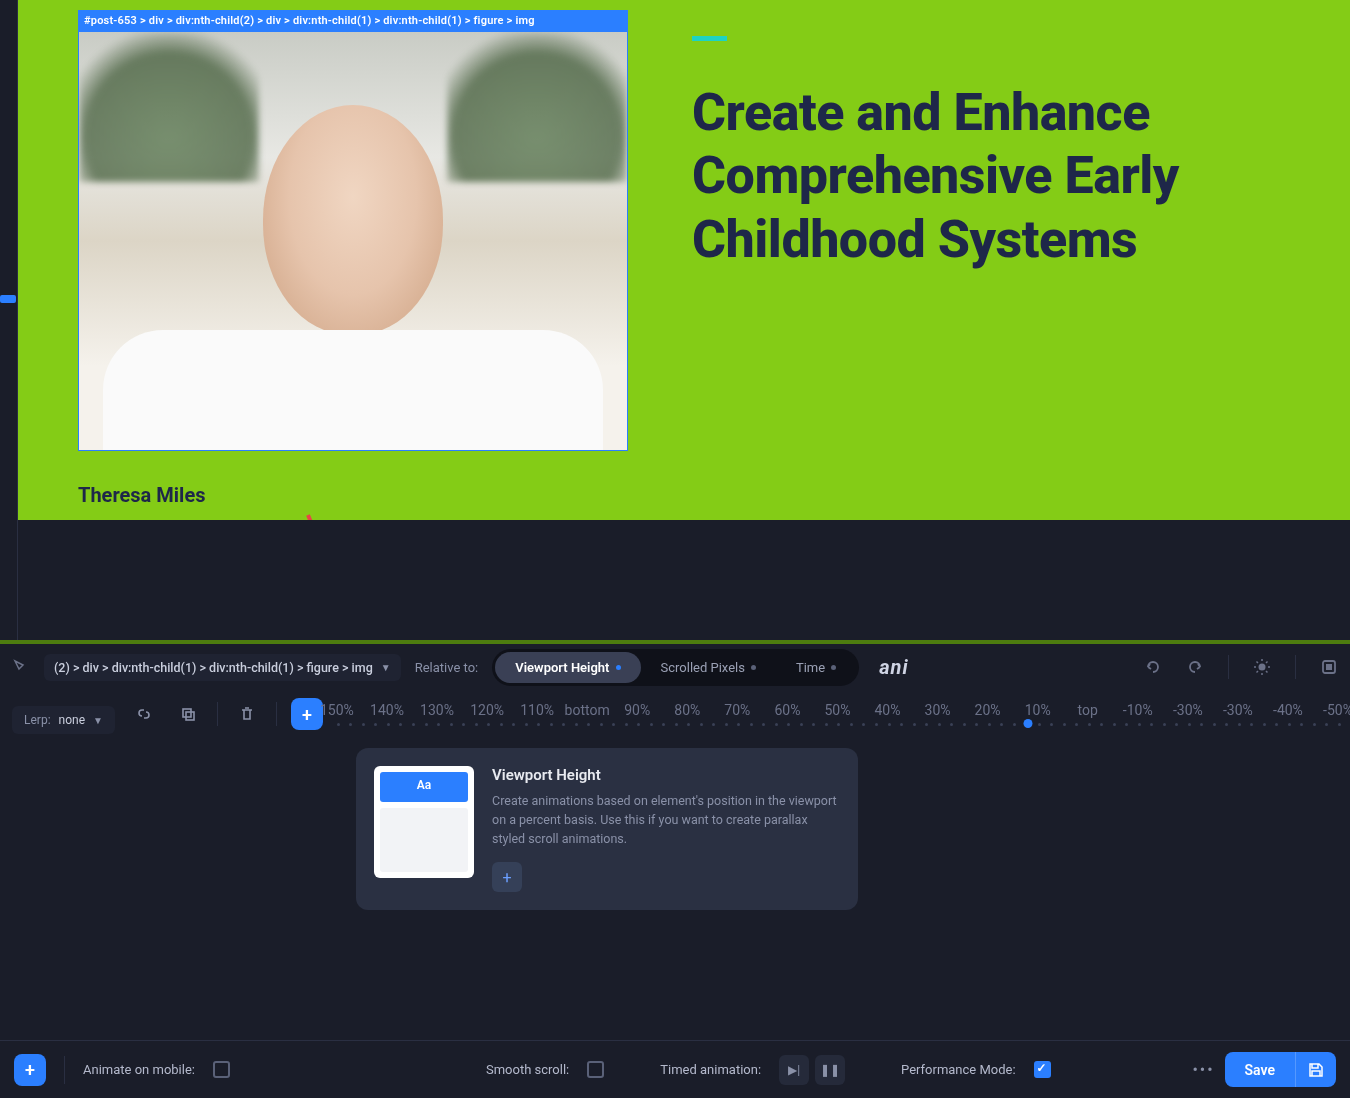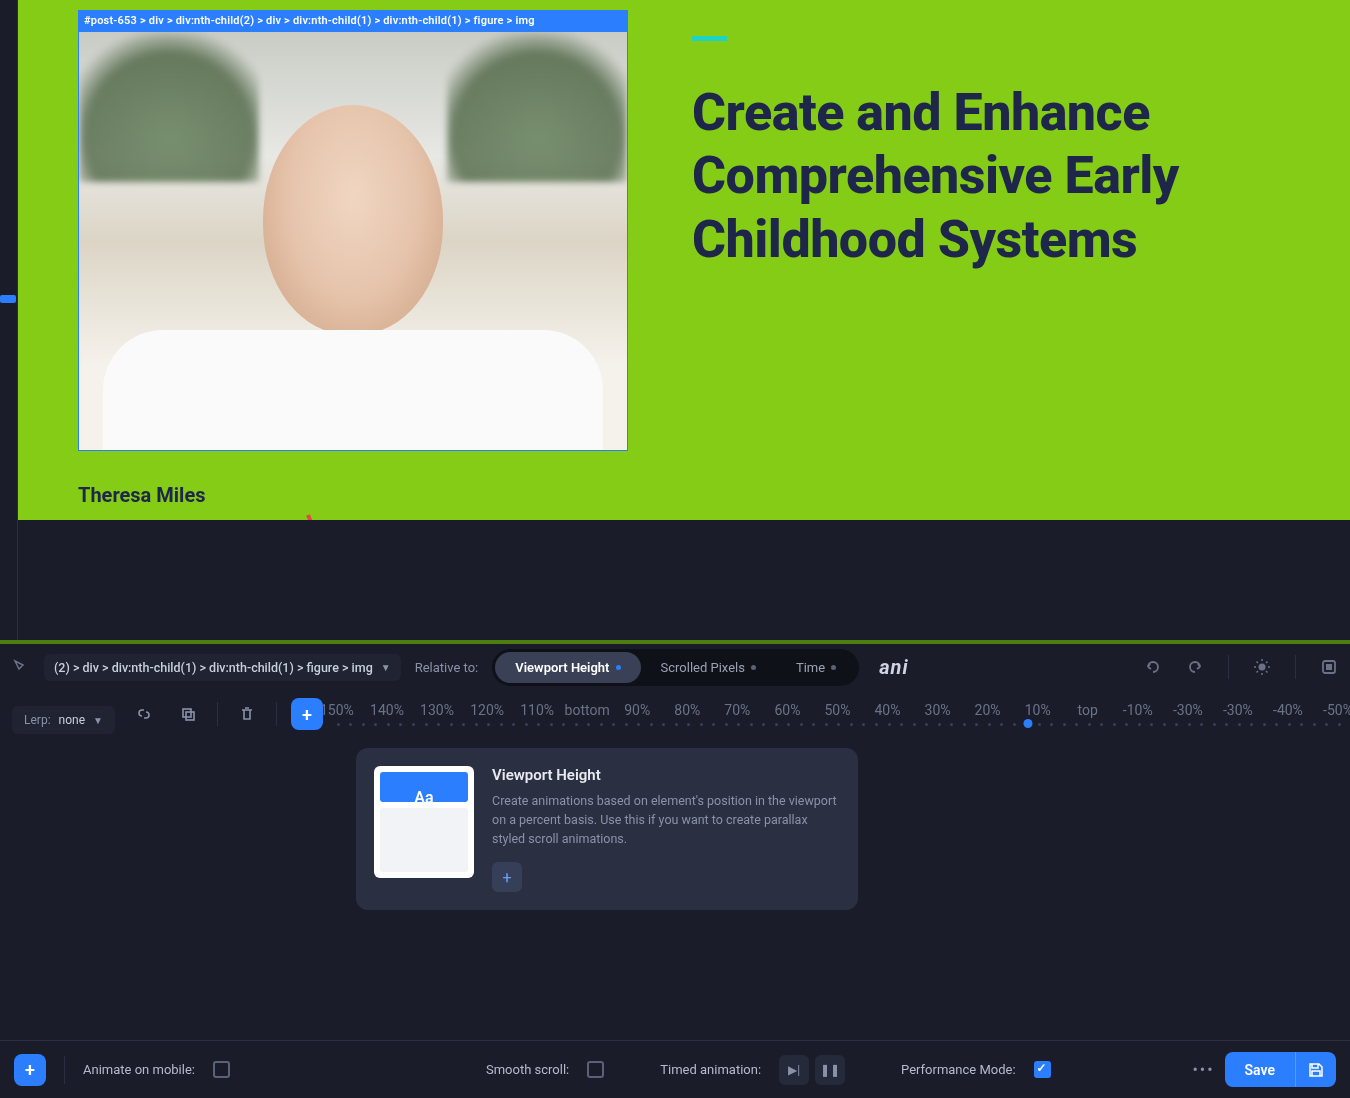--- a/index.html
+++ b/index.html
@@ -52,21 +52,21 @@
 .lerp-val { color:#c9cedd; font-size:12px; }
 .tb-ic { width:30px; height:30px; border-radius:6px; display:flex; align-items:center; justify-content:center; cursor:pointer; color:#8a91a8; }
 .add-btn { width:32px; height:32px; border-radius:8px; background:#2b7fff; color:#fff; display:flex; align-items:center; justify-content:center; font-size:18px; font-weight:600; cursor:pointer; }
 .ruler { flex:1; position:relative; height:24px; }
 .tick-label { position:absolute; top:0; color:#6b7188; font-size:14px; transform:translateX(-50%); }
 .td { position:absolute; width:3px; height:3px; border-radius:50%; background:#3a4055; bottom:0; }
 .scrub { position:absolute; bottom:-2px; width:9px; height:9px; border-radius:50%; background:#2b7fff; transform:translateX(-50%); }
 
 .info-card { position:absolute; top:748px; left:356px; width:502px; background:#2a3042; border-radius:12px; padding:18px; display:flex; gap:18px; }
 .card-preview { width:100px; height:112px; background:#fff; border-radius:6px; padding:6px; display:flex; flex-direction:column; gap:6px; }
-.cp-header { height:30px; background:#2b7fff; border-radius:3px; color:#fff; font-size:16px; font-weight:600; display:flex; justify-content:center; align-items:flex-start; padding-top:16px; }
+.cp-header { height:30px; background:#2b7fff; border-radius:3px; color:#fff; font-size:12px; font-weight:600; display:flex; justify-content:center; align-items:flex-start; padding-top:6px; }
 .cp-body { flex:1; background:#f2f3f6; border-radius:3px; }
 .card-text { flex:1; }
 .card-title { color:#e8eaf0; font-size:15px; font-weight:600; margin-bottom:8px; }
 .card-desc { color:#8a91a8; font-size:12.5px; line-height:1.5; margin-bottom:14px; }
 .card-add { width:30px; height:30px; border-radius:6px; background:#354058; color:#6b9fff; display:flex; align-items:center; justify-content:center; font-size:16px; cursor:pointer; }
 
 .bottom-bar { position:absolute; bottom:0; left:0; right:0; height:58px; background:#1a1d29; border-top:1px solid #2a2f42; display:flex; align-items:center; padding:0 14px; gap:18px; }
 .bb-add { width:32px; height:32px; border-radius:8px; background:#2b7fff; color:#fff; display:flex; align-items:center; justify-content:center; font-size:18px; font-weight:600; cursor:pointer; }
 .bb-divider { width:1px; height:28px; background:#2a2f42; }
 .bb-label { color:#b4b9cc; font-size:13px; }

